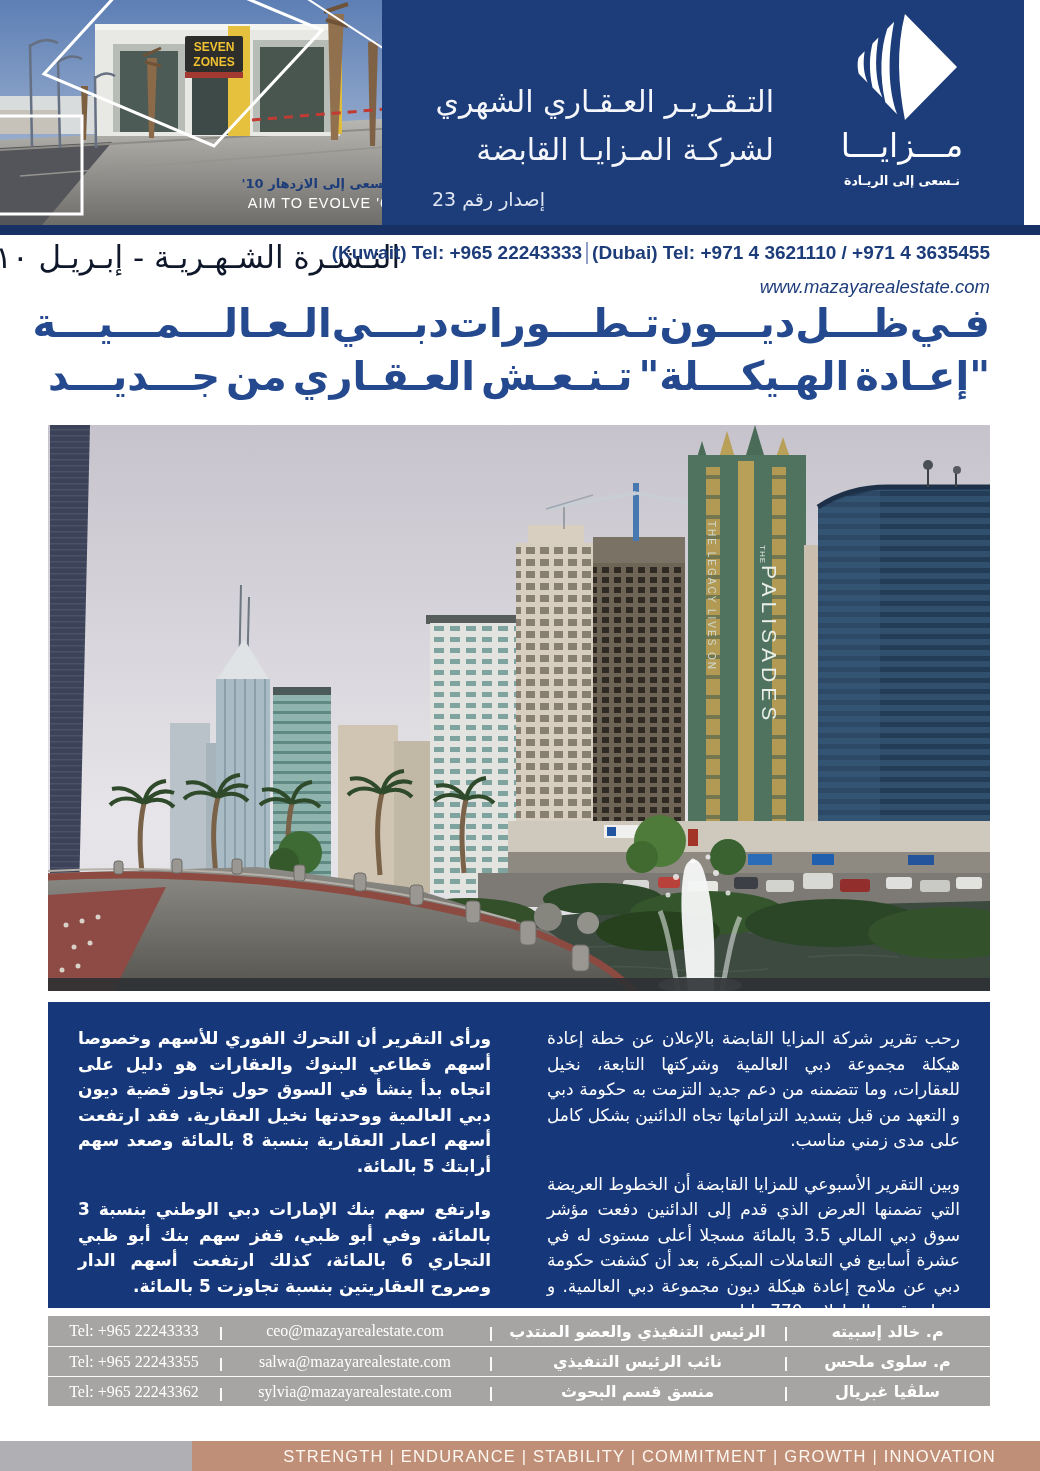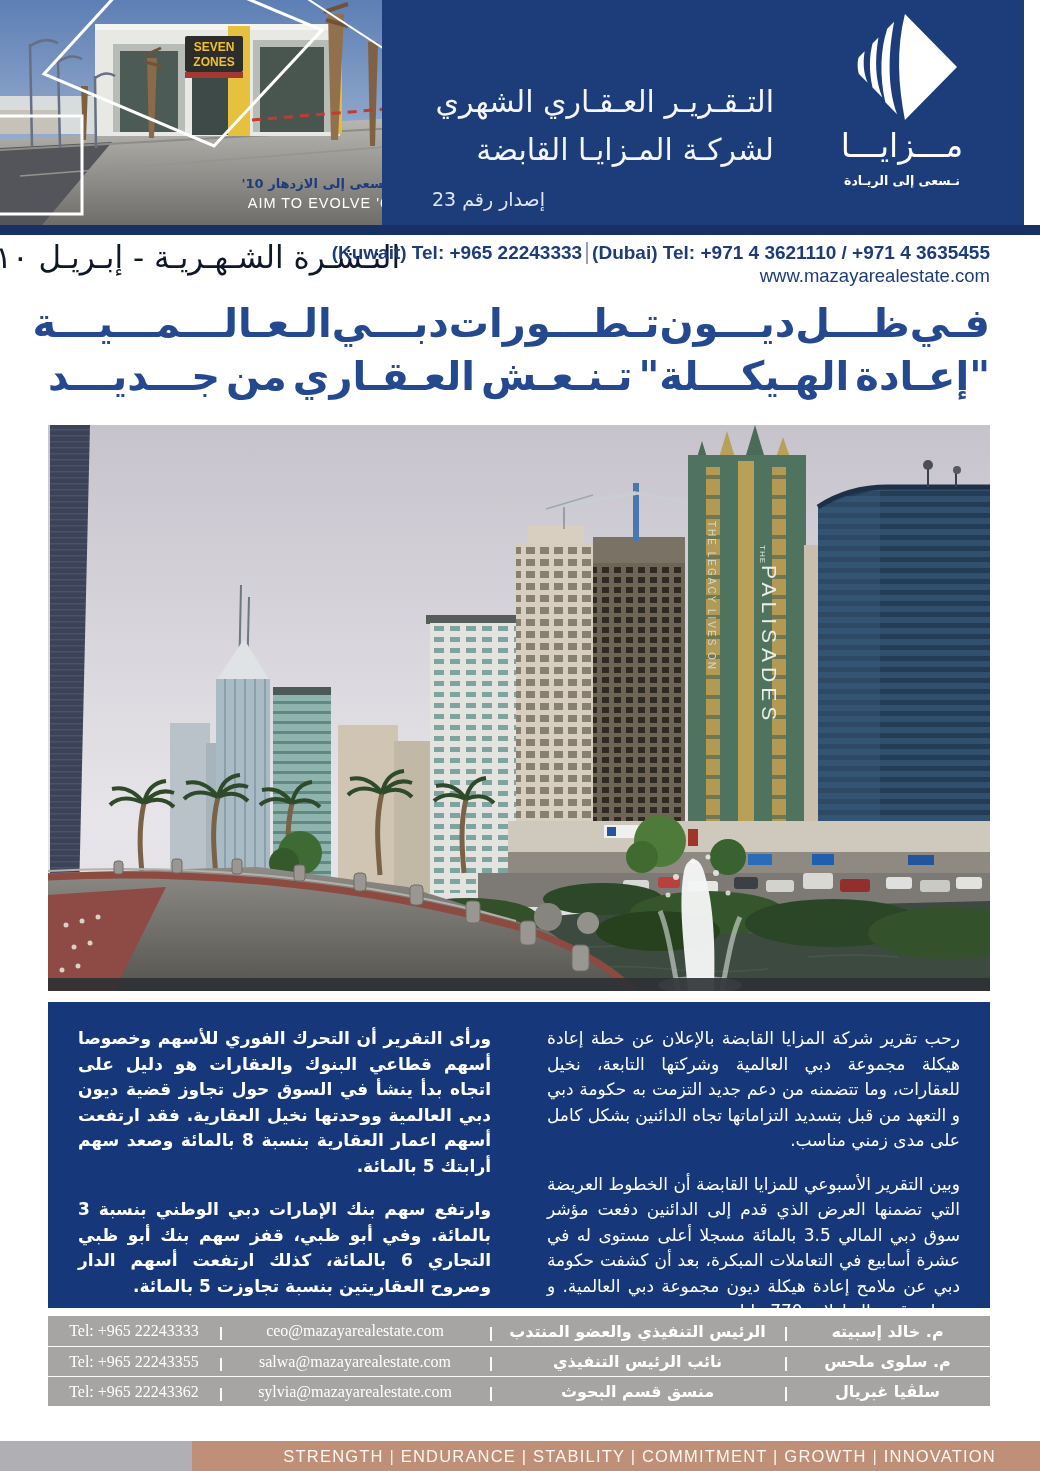--- a/index.html
+++ b/index.html
@@ -21,21 +21,21 @@
   .evolve-en{position:absolute;right:9px;bottom:14px;color:#ffffff;font-size:14.5px;
              font-family:"Liberation Sans",sans-serif;letter-spacing:1px;}
 
   
   .bulletin{left:28px;top:239px;width:372px;text-align:left;color:#0f172a;
             font-size:31px;direction:rtl;white-space:nowrap;}
   .tels{right:50px;top:242px;text-align:right;color:#1d3c7a;
         font-family:"Liberation Sans",sans-serif;font-size:19px;font-weight:bold;}
   .tels .row1{display:flex;justify-content:flex-end;gap:4px;}
   .tels .vline{width:2px;height:22px;background:#8fa0c4;}
-  .tels .site{margin-top:1px;font-size:18.5px;font-weight:normal;}
+  .tels .site{margin-top:12px;font-size:18.5px;font-weight:normal;font-style:italic;}
 
   
   .headline{left:48px;top:297px;width:942px;color:#24498e;font-weight:bold;direction:rtl;}
   .headline .hl{font-size:40px;line-height:53px;text-align:justify;text-align-last:justify;white-space:nowrap;
                 display:flex;justify-content:space-between;}
   .headline .hl span{flex:0 0 auto;}
 
   
   .main-photo{left:48px;top:425px;width:942px;height:566px;overflow:hidden;}
 

